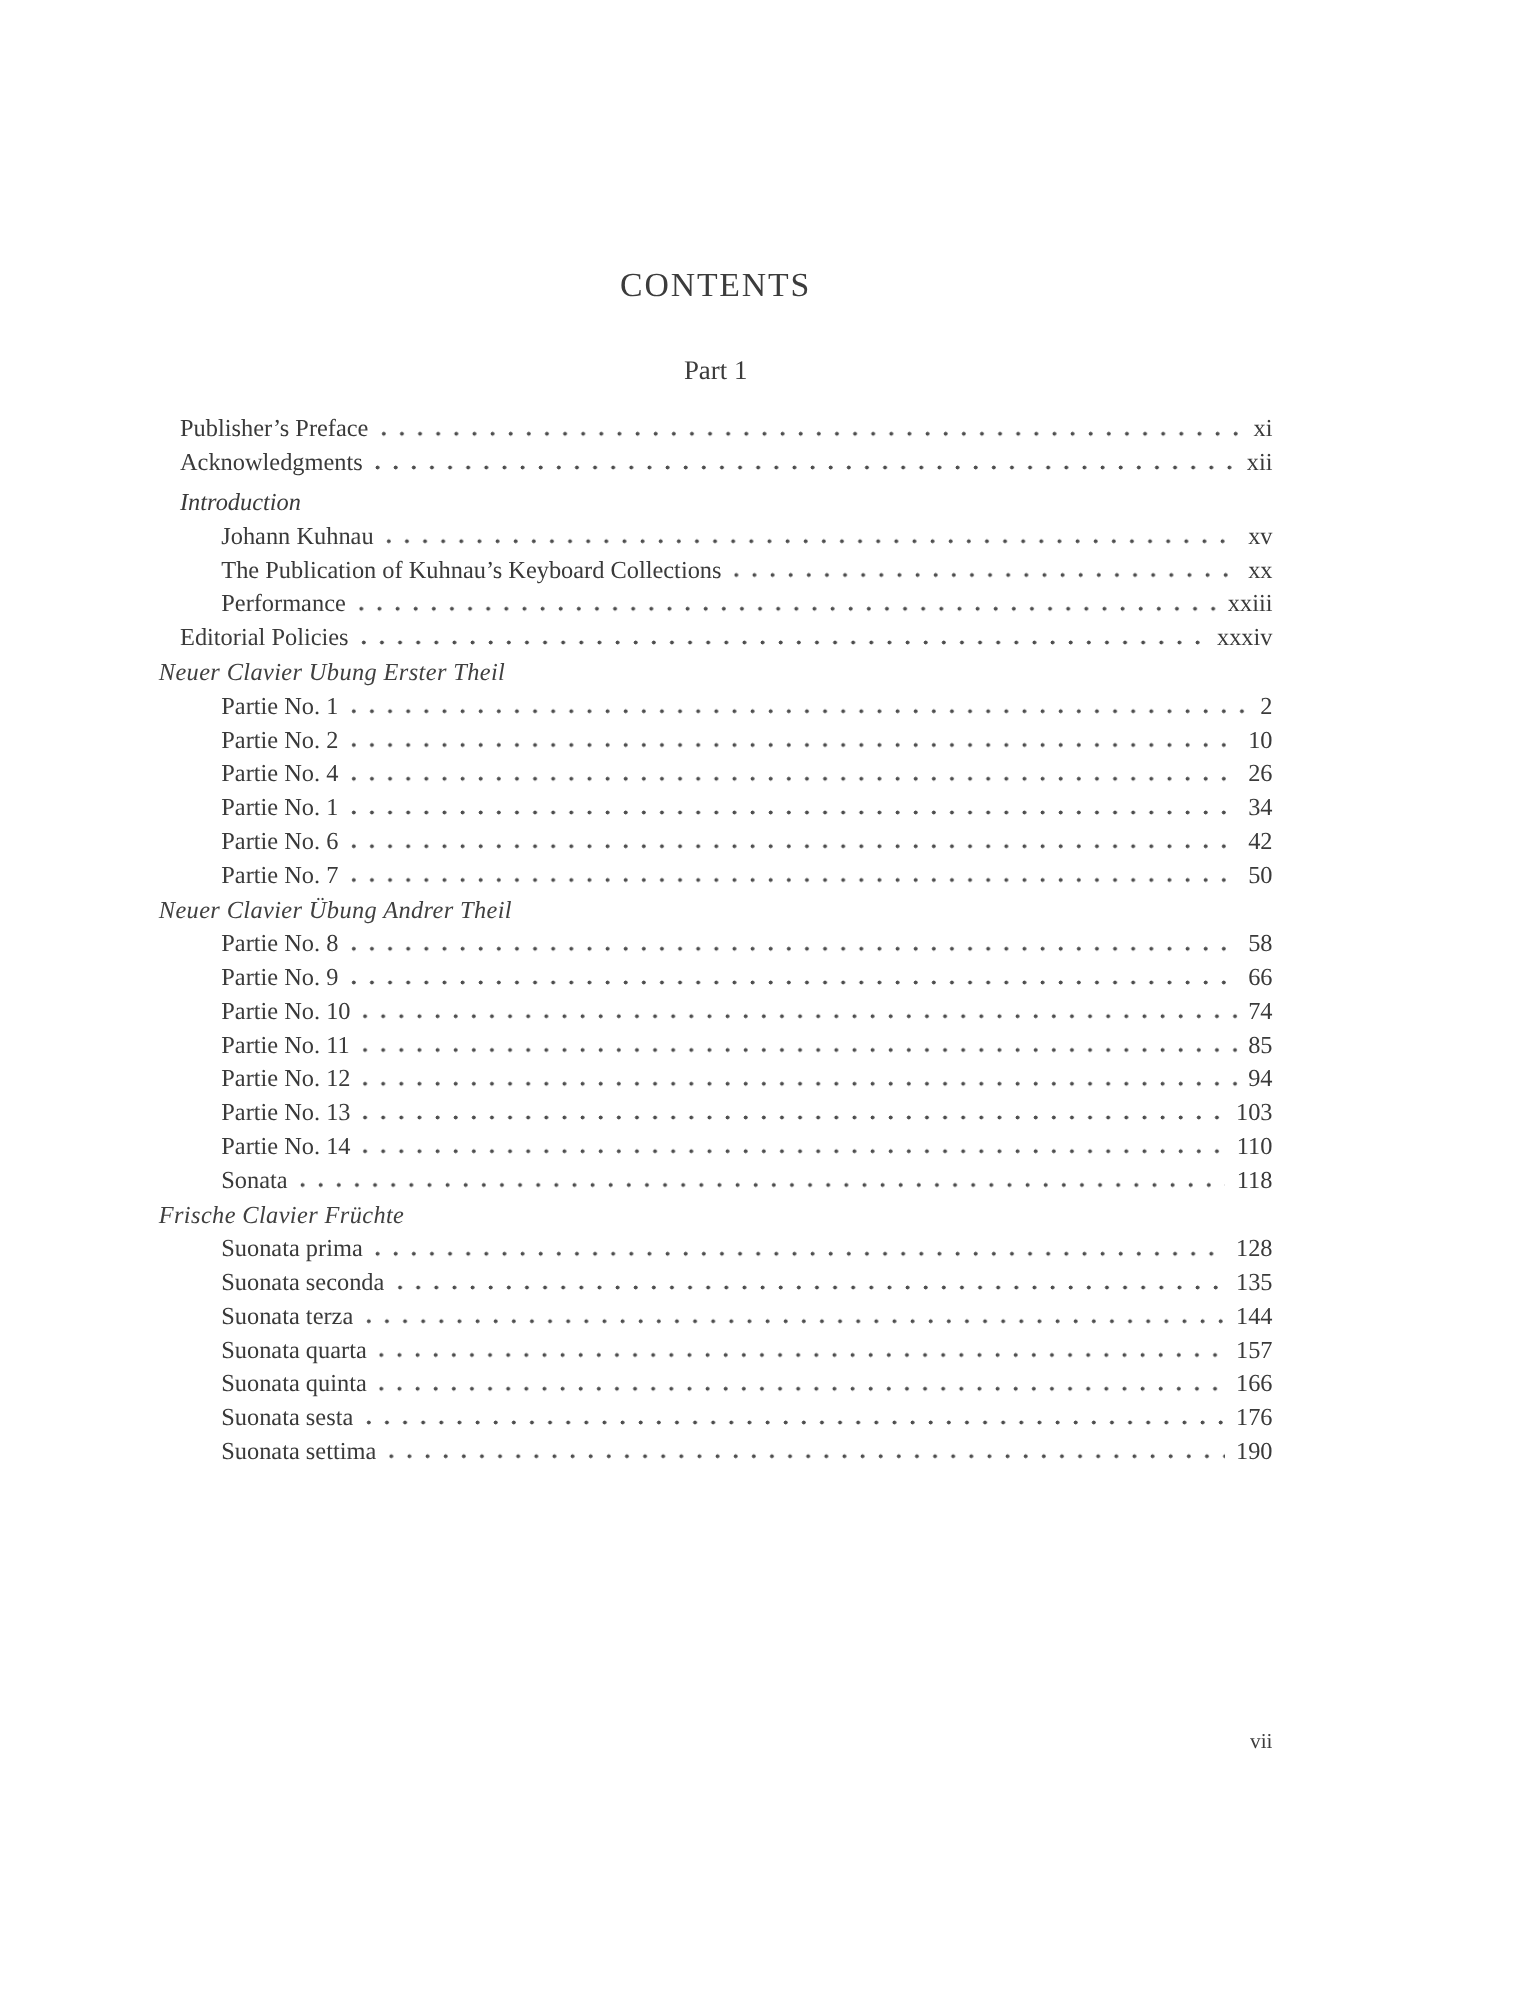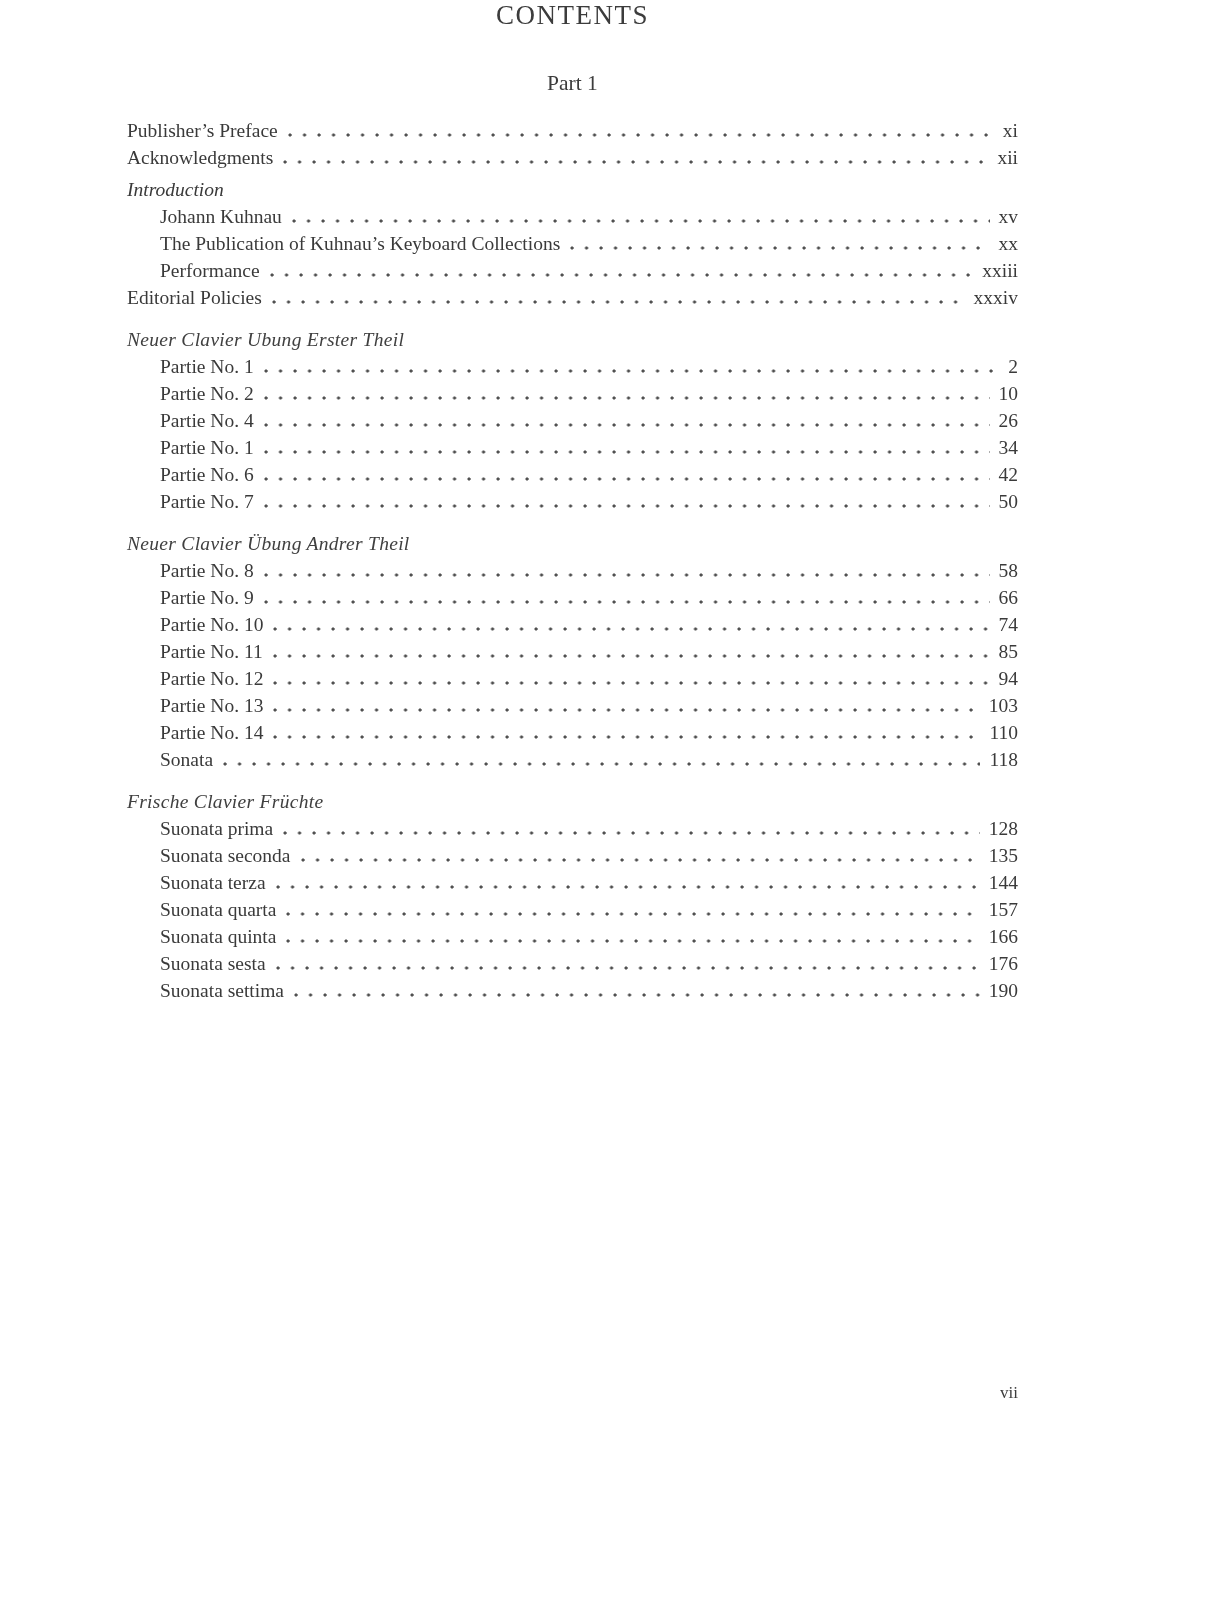--- a/index.html
+++ b/index.html
@@ -13,20 +13,21 @@
     overflow: hidden;
   }
   .page {
     position: absolute;
     left: 127px;
     top: 0;
     width: 891px;
     height: 1608px;
   }
   .title {
+    margin-top: 213px;
     text-align: center;
     font-size: 27px;
     font-weight: 400;
     letter-spacing: 1.5px;
     color: #3c3c3c;
   }
   .part-label {
     margin-top: 40px;
     text-align: center;
     font-size: 21.5px;
@@ -36,24 +37,24 @@
     margin-top: 21px;
     font-size: 19.5px;
     line-height: 27px;
   }
   .toc-row {
     display: flex;
     align-items: baseline;
   }
   .toc-row.indent .toc-label { padding-left: 33px; }
   .toc-row.space-before { margin-top: 5px; font-style: italic; }
-  .toc-label { white-space: nowrap; }
+  .toc-label { white-space: nowrap; margin-left: 17px; }
   .section-heading {
     font-style: italic;
-    margin-top: 15px;
+    margin-top: 1px;
     line-height: 27px;
     color: #404040;
     letter-spacing: 0.3px;
   }
   .leader {
     flex: 1 1 auto;
     margin-left: 10px;
     margin-right: 9px;
     height: 4px;
     background-image: radial-gradient(circle at 2px 2px, #4e4e4e 1.35px, rgba(0,0,0,0) 1.8px);

